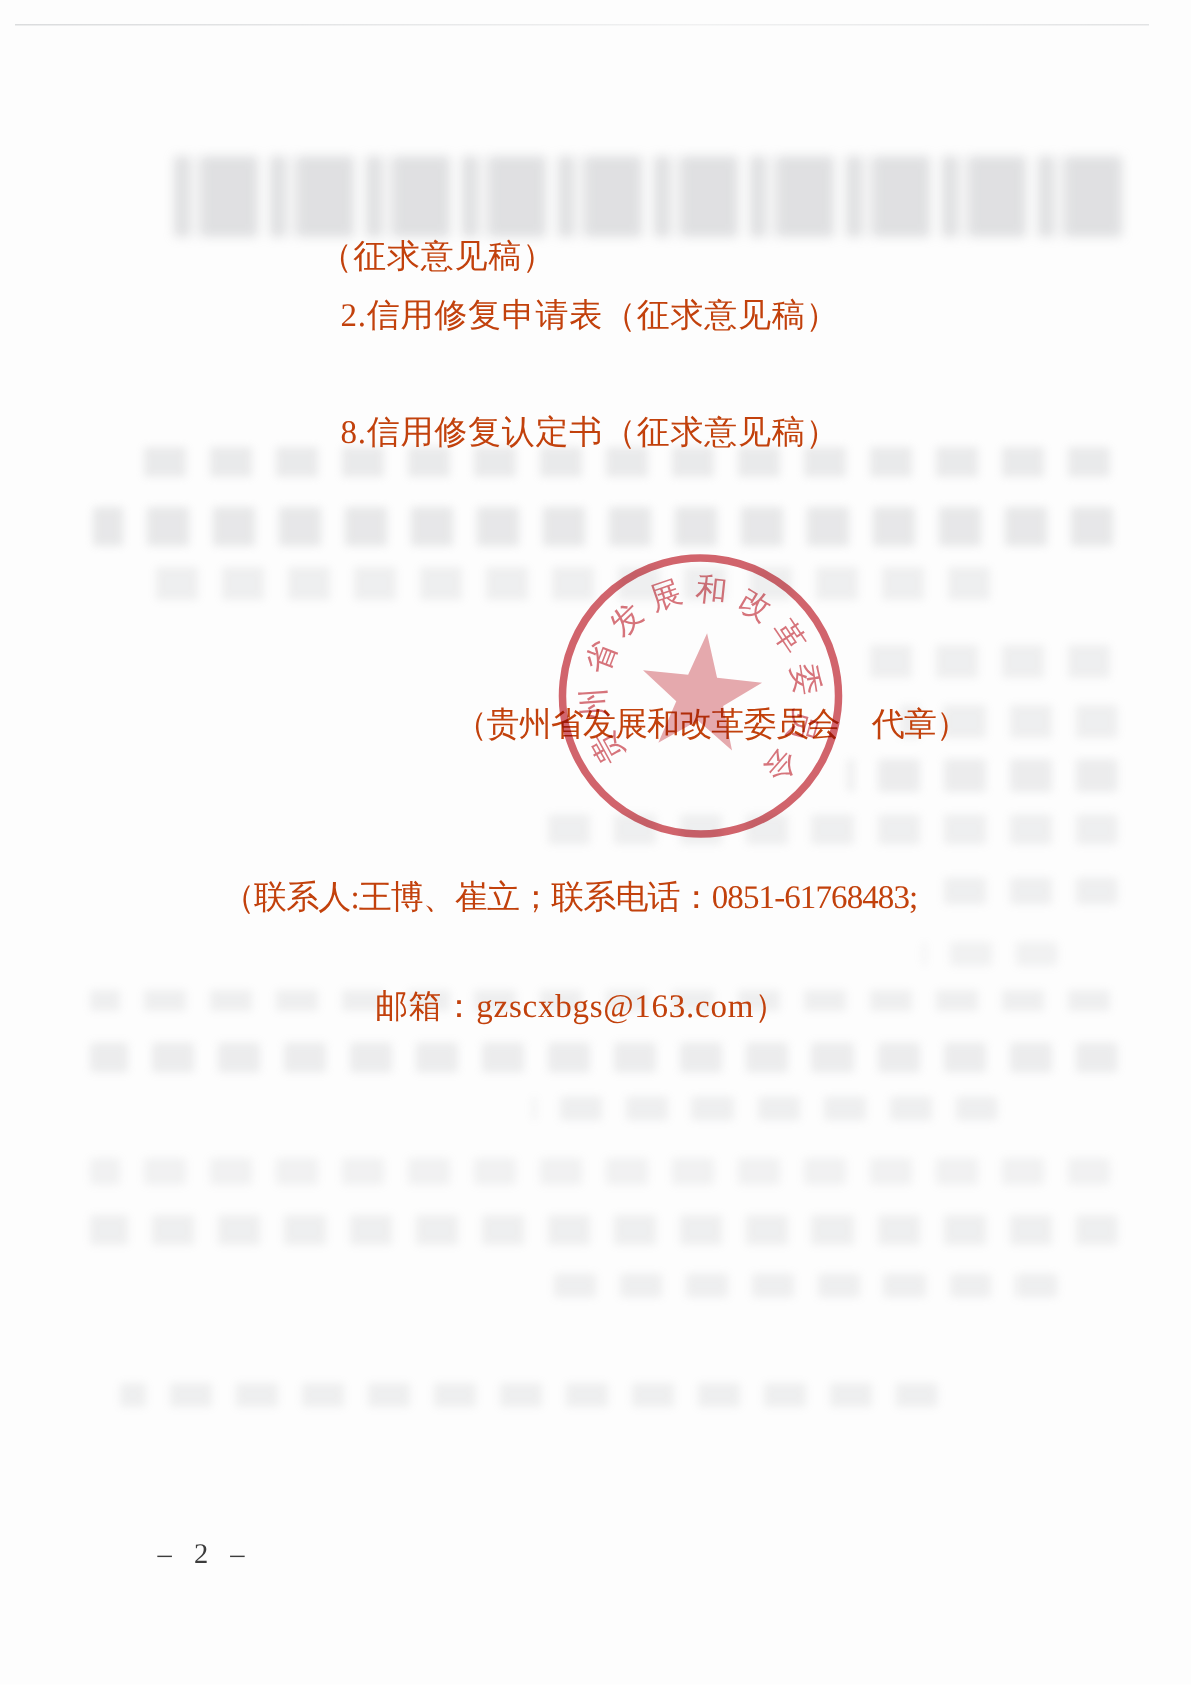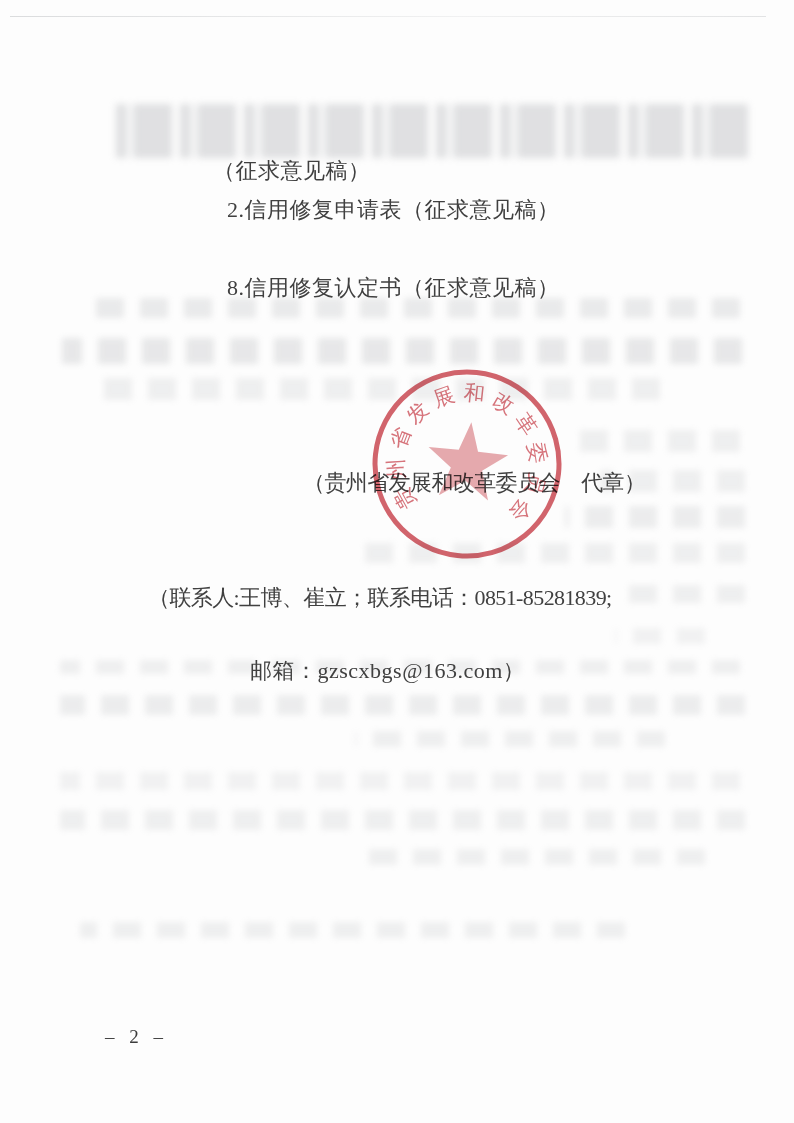--- a/index.html
+++ b/index.html
@@ -9,21 +9,21 @@
     font-family:"Liberation Serif","DejaVu Serif",serif;
     position:relative;overflow:hidden;
   }
   .page{position:absolute;inset:0;background:#fdfdfd;}
   .scan-line{
     position:absolute;top:16px;left:10px;width:756px;height:1px;
     background:linear-gradient(90deg,rgba(130,135,140,.28),rgba(130,135,140,.10) 60%,rgba(130,135,140,.22));
   }
   .line{
     position:absolute;
-    color:#404040;
+    color:#c2410c;
     font-size:22px;
     line-height:24px;
     white-space:pre;
     letter-spacing:.5px;
     text-align:center;
   }
   .pagenum{
     position:absolute;left:105px;top:1026px;
     color:#3c3c3c;font-size:19px;letter-spacing:5px;
     font-family:"Liberation Serif","DejaVu Serif",serif;
@@ -73,21 +73,21 @@
   <div class="ghost" style="left:60px;top:810px;width:685px;height:20px;opacity:.3"></div>
   <div class="ghost" style="left:355px;top:849px;width:350px;height:16px;opacity:.3"></div>
   <div class="ghost" style="left:80px;top:922px;width:545px;height:16px;opacity:.3"></div>
 
   <div class="line" style="left:213px;top:159px">（征求意见稿）</div>
   <div class="line" style="left:227px;top:198px">2.信用修复申请表（征求意见稿）</div>
   <div class="line" style="left:227px;top:276px">8.信用修复认定书（征求意见稿）</div>
 
   <div class="line" style="left:303px;top:471px;letter-spacing:-0.6px">（贵州省发展和改革委员会　代章）</div>
 
-  <div class="line" style="left:148px;top:586px;letter-spacing:-0.6px">（联系人:王博、崔立；联系电话：0851-85281839;</div>
+  <div class="line" style="left:148px;top:586px;letter-spacing:-0.6px">（联系人:王博、崔立；联系电话：0851-61768483;</div>
   <div class="line" style="left:250px;top:659px">邮箱：gzscxbgs@163.com）</div>
 
   <div class="seal">
     <svg id="seal-svg" width="200" height="200" viewBox="0 0 200 200">
         <g transform="rotate(6 100 100)" opacity="0.85">
           <circle cx="100" cy="100" r="92" fill="none" stroke="#cc4a54" stroke-width="5"></circle>
           <polygon points="100.0,58.0 109.7,86.7 139.9,87.0 115.7,105.1 124.7,134.0 100.0,116.5 75.3,134.0 84.3,105.1 60.1,87.0 90.3,86.7" fill="#cc4a54" fill-opacity="0.55"></polygon>
           <text x="41.8" y="140.7" transform="rotate(-125.0 41.8 140.7)" text-anchor="middle" dominant-baseline="central" font-size="21" fill="#cc4a54" fill-opacity="0.9" font-family="&quot;Liberation Serif&quot;,&quot;DejaVu Serif&quot;,serif">贵</text>
           <text x="30.1" y="112.3" transform="rotate(-100.0 30.1 112.3)" text-anchor="middle" dominant-baseline="central" font-size="21" fill="#cc4a54" fill-opacity="0.9" font-family="&quot;Liberation Serif&quot;,&quot;DejaVu Serif&quot;,serif">州</text>
           <text x="31.4" y="81.6" transform="rotate(-75.0 31.4 81.6)" text-anchor="middle" dominant-baseline="central" font-size="21" fill="#cc4a54" fill-opacity="0.9" font-family="&quot;Liberation Serif&quot;,&quot;DejaVu Serif&quot;,serif">省</text>

